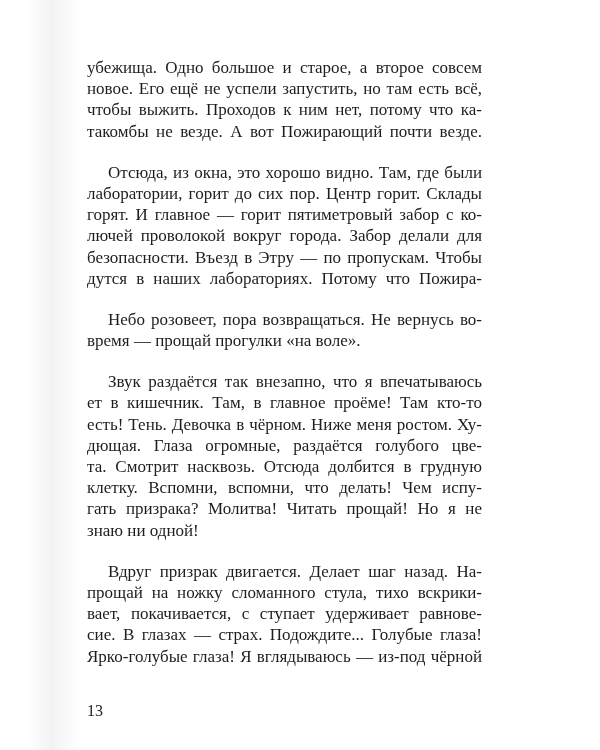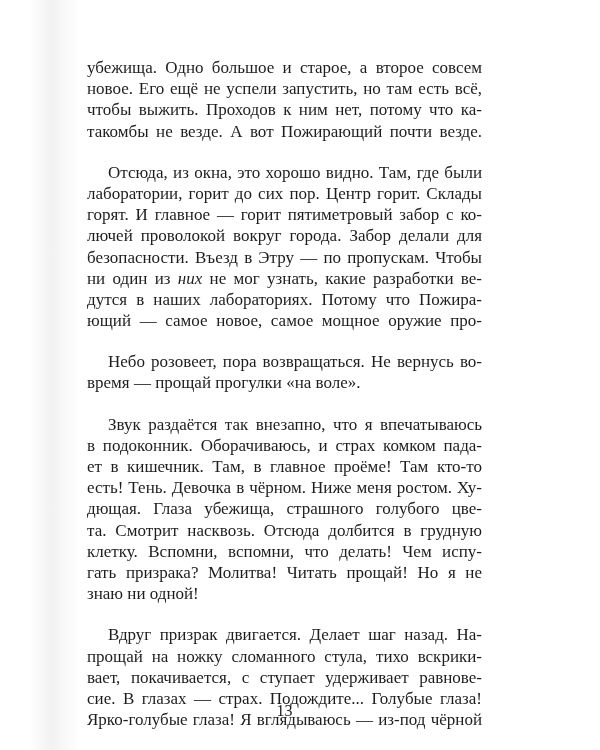--- a/index.html
+++ b/index.html
@@ -18,48 +18,45 @@
   .text-block{
     position:absolute;left:87px;top:57px;width:395px;
     font-size:17px;line-height:21.2px;color:#1d1d1d;
   }
   .line{height:21.2px;}
   .line.j{text-align:justify;text-align-last:justify;text-justify:inter-word;}
   .line.ind{padding-left:21px;margin-top:20px;}
   .line i{font-style:italic;}
   .page-number{
     position:absolute;left:87px;top:701px;width:395px;
-    text-align:center;font-size:16px;line-height:20px;color:#1d1d1d;
+    text-align:left;font-size:16px;line-height:20px;color:#1d1d1d;
   }
 </style>
 </head>
 <body>
 
 <div class="page">
   <div class="edge-shadow"></div>
   <div class="text-block">
       <div class="line j"><span>убежища. Одно большое и старое, а второе совсем</span></div>
       <div class="line j"><span>новое. Его ещё не успели запустить, но там есть всё,</span></div>
       <div class="line j"><span>чтобы выжить. Проходов к ним нет, потому что ка-</span></div>
       <div class="line j"><span>такомбы не везде. А вот Пожирающий почти везде.</span></div>
       <div class="line j ind"><span>Отсюда, из окна, это хорошо видно. Там, где были</span></div>
       <div class="line j"><span>лаборатории, горит до сих пор. Центр горит. Склады</span></div>
       <div class="line j"><span>горят. И главное — горит пятиметровый забор с ко-</span></div>
       <div class="line j"><span>лючей проволокой вокруг города. Забор делали для</span></div>
       <div class="line j"><span>безопасности. Въезд в Этру — по пропускам. Чтобы</span></div>
-      <div class="line j"><span>ни один из </span><i>них</i><span> не мог узнать, какие разработки ве-</span></div>
       <div class="line j"><span>дутся в наших лабораториях. Потому что Пожира-</span></div>
-      <div class="line j"><span>ющий — самое новое, самое мощное оружие про-</span></div>
       <div class="line j ind"><span>Небо розовеет, пора возвращаться. Не вернусь во-</span></div>
       <div class="line"><span>время — прощай прогулки «на воле».</span></div>
       <div class="line j ind"><span>Звук раздаётся так внезапно, что я впечатываюсь</span></div>
-      <div class="line j"><span>в подоконник. Оборачиваюсь, и страх комком пада-</span></div>
       <div class="line j"><span>ет в кишечник. Там, в главное проёме! Там кто-то</span></div>
       <div class="line j"><span>есть! Тень. Девочка в чёрном. Ниже меня ростом. Ху-</span></div>
-      <div class="line j"><span>дющая. Глаза убежища, страшного голубого цве-</span></div>
+      <div class="line j"><span>дющая. Глаза огромные, раздаётся голубого цве-</span></div>
       <div class="line j"><span>та. Смотрит насквозь. Отсюда долбится в грудную</span></div>
       <div class="line j"><span>клетку. Вспомни, вспомни, что делать! Чем испу-</span></div>
       <div class="line j"><span>гать призрака? Молитва! Читать прощай! Но я не</span></div>
       <div class="line"><span>знаю ни одной!</span></div>
       <div class="line j ind"><span>Вдруг призрак двигается. Делает шаг назад. На-</span></div>
       <div class="line j"><span>прощай на ножку сломанного стула, тихо вскрики-</span></div>
       <div class="line j"><span>вает, покачивается, с ступает удерживает равнове-</span></div>
       <div class="line j"><span>сие. В глазах — страх. Подождите... Голубые глаза!</span></div>
       <div class="line j"><span>Ярко-голубые глаза! Я вглядываюсь — из-под чёрной</span></div>
     </div>

